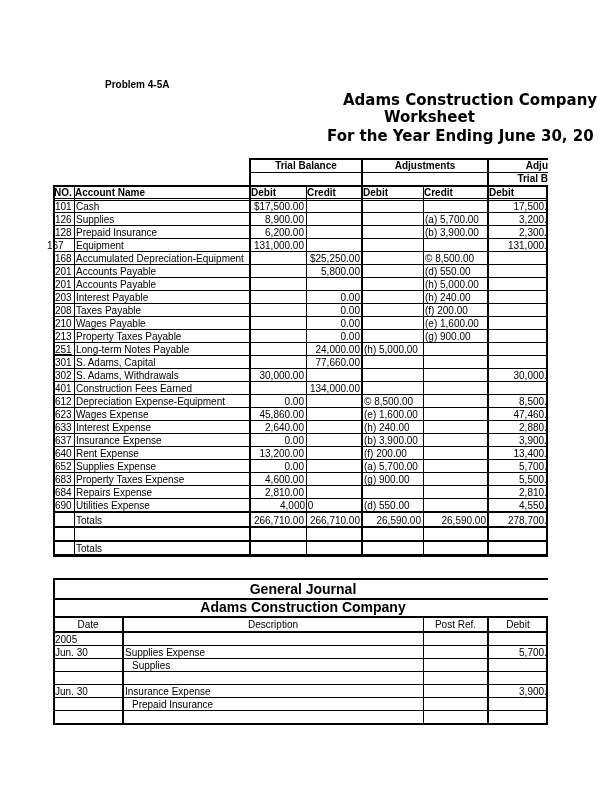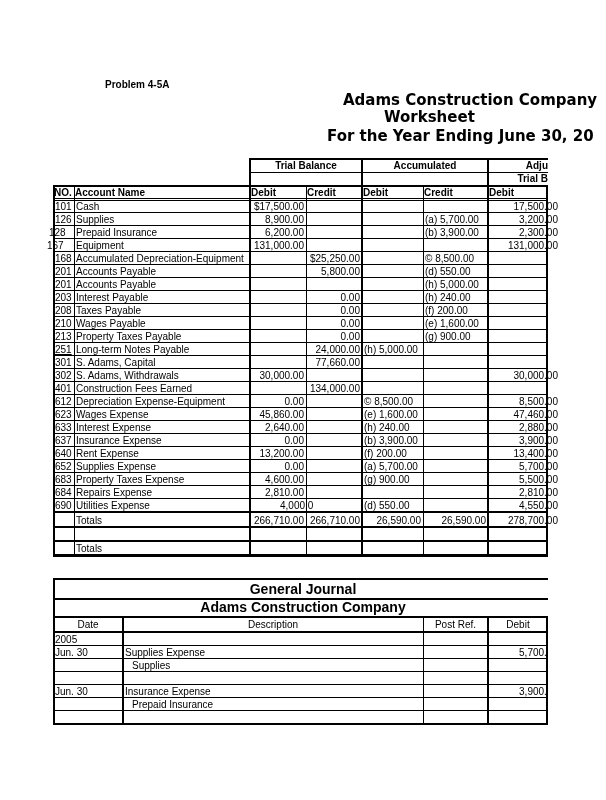--- a/index.html
+++ b/index.html
@@ -3,21 +3,21 @@
 <meta charset="utf-8">
 <style>
   html, body { margin: 0; padding: 0; background: #ffffff; }
   body { width: 606px; height: 800px; position: relative; overflow: hidden; font-family: "Liberation Sans", sans-serif; color: #000; }
   .abs { position: absolute; }
   #problem { left: 105px; top: 79px; font-size: 10px; font-weight: bold; }
   .ttl { position: absolute; font-family: "DejaVu Sans", sans-serif; font-weight: bold; font-size: 15px; white-space: nowrap; }
   #t1 { left: 343px; top: 91px; }
   #t2 { left: 384px; top: 108px; }
   #t3 { left: 327px; top: 127px; }
-  #ws-wrap { position: absolute; left: 0; top: 0; width: 548px; height: 800px; overflow: hidden; padding-left: 24px; }
+  #ws-wrap { position: absolute; left: 0; top: 0; width: 548px; height: 800px; overflow: hidden; }
   .line { position: absolute; background: #000; }
   .cell { position: absolute; font-size: 10px; line-height: 13px; white-space: nowrap; overflow: hidden; }
   .hdr { font-weight: bold; }
   .r { text-align: right; }
   .c { text-align: center; }
   #gj-wrap { position: absolute; left: 0; top: 0; width: 548px; height: 800px; overflow: hidden; }
   .gjt { position: absolute; font-weight: bold; font-size: 14px; text-align: center; white-space: nowrap; }
 </style>
 </head>
 <body>
@@ -27,21 +27,21 @@
 <div id="t2" class="ttl">Worksheet</div>
 <div id="t3" class="ttl">For the Year Ending June 30, 20</div>
 
 <div id="ws-wrap">
     <div class="line" style="left: 250px; top: 158px; width: 298px; height: 2px;"></div>
     <div class="line" style="left: 250px; top: 172px; width: 298px; height: 1px;"></div>
     <div class="line" style="left: 53px; top: 185px; width: 495px; height: 2px;"></div>
     <div class="line" style="left: 53px; top: 198px; width: 495px; height: 1px;"></div>
     <div class="line" style="left: 53px; top: 200px; width: 495px; height: 1px;"></div>
     <div class="cell hdr c" style="left: 252px; top: 159px; width: 108px; height: 13px; line-height: 13px;">Trial Balance</div>
-    <div class="cell hdr c" style="left: 364px; top: 159px; width: 122px; height: 13px; line-height: 13px;">Accumulated</div>
+    <div class="cell hdr c" style="left: 364px; top: 159px; width: 122px; height: 13px; line-height: 13px;">Adjustments</div>
     <div class="cell hdr r" style="left: 490px; top: 159px; width: 58px; height: 13px; line-height: 13px;">Adju</div>
     <div class="cell hdr r" style="left: 490px; top: 173px; width: 58px; height: 12px; line-height: 12px;">Trial B</div>
     <div class="cell hdr" style="left: 54px; top: 186px; width: 19px; height: 13px; line-height: 13px;">NO.</div>
     <div class="cell hdr" style="left: 75px; top: 186px; width: 174px; height: 13px; line-height: 13px;">Account Name</div>
     <div class="cell hdr" style="left: 251px; top: 186px; width: 54px; height: 13px; line-height: 13px;">Debit</div>
     <div class="cell hdr" style="left: 307px; top: 186px; width: 54px; height: 13px; line-height: 13px;">Credit</div>
     <div class="cell hdr" style="left: 363px; top: 186px; width: 59px; height: 13px; line-height: 13px;">Debit</div>
     <div class="cell hdr" style="left: 424px; top: 186px; width: 63px; height: 13px; line-height: 13px;">Credit</div>
     <div class="cell hdr" style="left: 489px; top: 186px; width: 70px; height: 13px; line-height: 13px;">Debit</div>
     <div class="cell " style="left: 55px; top: 200px; width: 17px; height: 13px; line-height: 13px;">101</div>
@@ -53,21 +53,21 @@
     <div class="cell r" style="left: 490px; top: 200px; width: 68px; height: 13px; line-height: 13px;">17,500.00</div>
     <div class="line" style="left: 53px; top: 212px; width: 495px; height: 1px;"></div>
     <div class="cell " style="left: 55px; top: 213px; width: 17px; height: 13px; line-height: 13px;">126</div>
     <div class="cell " style="left: 76px; top: 213px; width: 172px; height: 13px; line-height: 13px;">Supplies</div>
     <div class="cell r" style="left: 252px; top: 213px; width: 52px; height: 13px; line-height: 13px;">8,900.00</div>
     <div class="cell r" style="left: 308px; top: 213px; width: 52px; height: 13px; line-height: 13px;"></div>
     <div class="cell r" style="left: 364px; top: 213px; width: 57px; height: 13px; line-height: 13px;"></div>
     <div class="cell " style="left: 425px; top: 213px; width: 61px; height: 13px; line-height: 13px;">(a)  5,700.00</div>
     <div class="cell r" style="left: 490px; top: 213px; width: 68px; height: 13px; line-height: 13px;">3,200.00</div>
     <div class="line" style="left: 53px; top: 225px; width: 495px; height: 1px;"></div>
-    <div class="cell " style="left: 49px; top: 226px; width: 17px; height: 13px; line-height: 13px;">128</div>
+    <div class="cell " style="left: 55px; top: 226px; width: 17px; height: 13px; line-height: 13px;">128</div>
     <div class="cell " style="left: 76px; top: 226px; width: 172px; height: 13px; line-height: 13px;">Prepaid Insurance</div>
     <div class="cell r" style="left: 252px; top: 226px; width: 52px; height: 13px; line-height: 13px;">6,200.00</div>
     <div class="cell r" style="left: 308px; top: 226px; width: 52px; height: 13px; line-height: 13px;"></div>
     <div class="cell r" style="left: 364px; top: 226px; width: 57px; height: 13px; line-height: 13px;"></div>
     <div class="cell " style="left: 425px; top: 226px; width: 61px; height: 13px; line-height: 13px;">(b)  3,900.00</div>
     <div class="cell r" style="left: 490px; top: 226px; width: 68px; height: 13px; line-height: 13px;">2,300.00</div>
     <div class="line" style="left: 53px; top: 238px; width: 495px; height: 1px;"></div>
     <div class="cell " style="left: 47px; top: 239px; width: 17px; height: 13px; line-height: 13px;">167</div>
     <div class="cell " style="left: 76px; top: 239px; width: 172px; height: 13px; line-height: 13px;">Equipment</div>
     <div class="cell r" style="left: 252px; top: 239px; width: 52px; height: 13px; line-height: 13px;">131,000.00</div>

